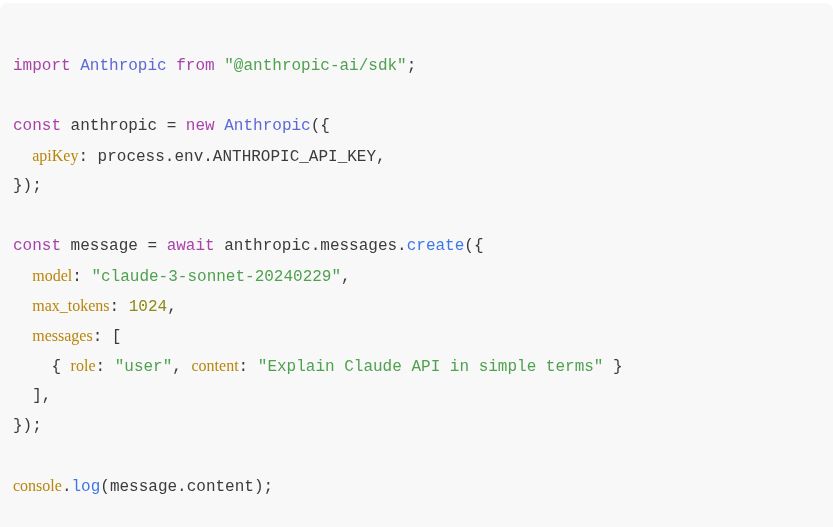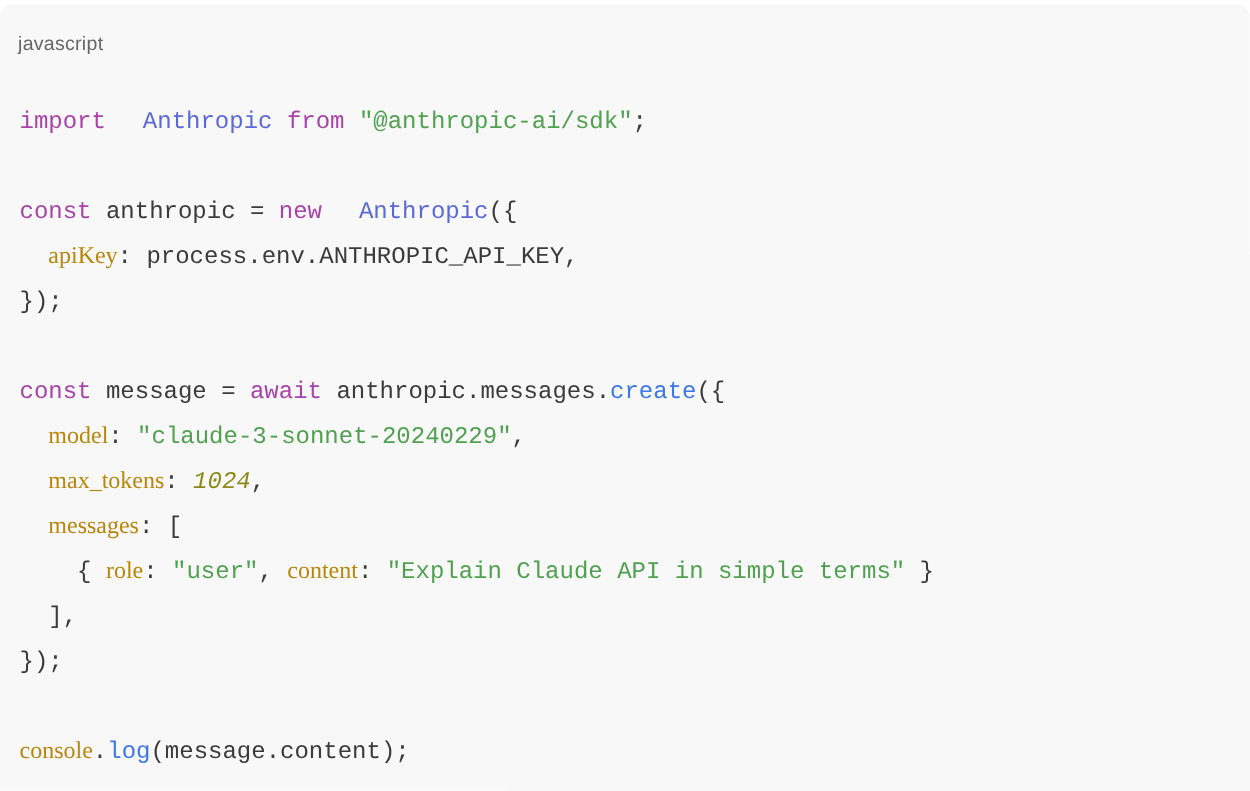--- a/index.html
+++ b/index.html
@@ -32,26 +32,25 @@
   .code-block {
     margin: 30px 0 0 1px;
     font-family: "Liberation Mono", "DejaVu Sans Mono", monospace;
     font-size: 16px;
     line-height: 30px;
     color: var(--c-plain, #3b3b3b);
     white-space: pre;
   }
   .code-line { height: 30px; }
   .tok-kw    { color: var(--c-kw,    #a843a8); }
-  .tok-cls   { color: var(--c-cls,   #5b69d6); margin-left: 15px; }
+  .tok-cls   { color: var(--c-cls,   #5b69d6); }
   .tok-fn    { color: var(--c-fn,    #3d77e8); margin-top: 16px; }
   .tok-str   { color: var(--c-str,   #50a14f); }
   .tok-prop  { color: var(--c-prop,  #b8860b); font-family: Liberation Serif, serif; }
-  .tok-num   { color: var(--c-num,   #8c8a16); font-style: italic; }
+  .tok-num   { color: var(--c-num,   #8c8a16); }
   .tok-plain { color: var(--c-plain, #3b3b3b); }
 </style>
 </head>
 <body>
 
 <div class="code-panel" style="background: rgb(248, 248, 249);">
-  <div class="lang-label" style="color: rgb(102, 102, 102);">javascript</div>
   <pre class="code-block"><div class="code-line"><span class="tok-kw">import</span><span class="tok-plain"> </span><span class="tok-cls">Anthropic</span><span class="tok-plain"> </span><span class="tok-kw">from</span><span class="tok-plain"> </span><span class="tok-str">"@anthropic-ai/sdk"</span><span class="tok-plain">;</span></div><div class="code-line"> </div><div class="code-line"><span class="tok-kw">const</span><span class="tok-plain"> anthropic = </span><span class="tok-kw">new</span><span class="tok-plain"> </span><span class="tok-cls">Anthropic</span><span class="tok-plain">({</span></div><div class="code-line"><span class="tok-plain">  </span><span class="tok-prop">apiKey</span><span class="tok-plain">: process.env.ANTHROPIC_API_KEY,</span></div><div class="code-line"><span class="tok-plain">});</span></div><div class="code-line"> </div><div class="code-line"><span class="tok-kw">const</span><span class="tok-plain"> message = </span><span class="tok-kw">await</span><span class="tok-plain"> anthropic.messages.</span><span class="tok-fn">create</span><span class="tok-plain">({</span></div><div class="code-line"><span class="tok-plain">  </span><span class="tok-prop">model</span><span class="tok-plain">: </span><span class="tok-str">"claude-3-sonnet-20240229"</span><span class="tok-plain">,</span></div><div class="code-line"><span class="tok-plain">  </span><span class="tok-prop">max_tokens</span><span class="tok-plain">: </span><span class="tok-num">1024</span><span class="tok-plain">,</span></div><div class="code-line"><span class="tok-plain">  </span><span class="tok-prop">messages</span><span class="tok-plain">: [</span></div><div class="code-line"><span class="tok-plain">    { </span><span class="tok-prop">role</span><span class="tok-plain">: </span><span class="tok-str">"user"</span><span class="tok-plain">, </span><span class="tok-prop">content</span><span class="tok-plain">: </span><span class="tok-str">"Explain Claude API in simple terms"</span><span class="tok-plain"> }</span></div><div class="code-line"><span class="tok-plain">  ],</span></div><div class="code-line"><span class="tok-plain">});</span></div><div class="code-line"> </div><div class="code-line"><span class="tok-prop">console</span><span class="tok-plain">.</span><span class="tok-fn">log</span><span class="tok-plain">(message.content);</span></div></pre>
 </div>
 
 </body></html>

